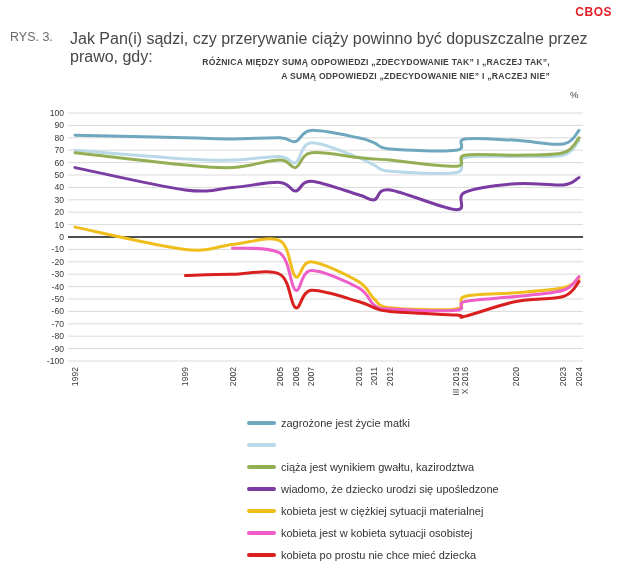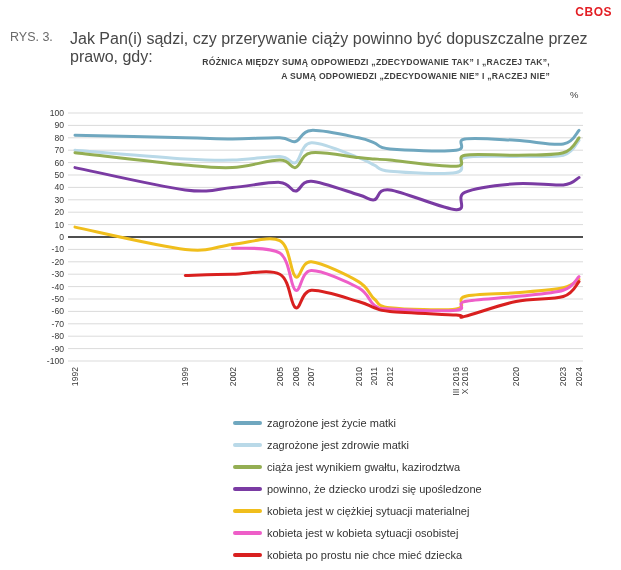--- a/index.html
+++ b/index.html
@@ -6,21 +6,21 @@
   body{font-family:"Liberation Sans", sans-serif;}
   .page{position:relative;width:621px;height:570px;background:#fff;overflow:hidden;}
   .brand{position:absolute;top:5px;right:9px;font-size:12px;font-weight:bold;letter-spacing:.5px;}
   .fig-row{position:absolute;left:10px;top:30px;width:600px;}
   .fig-label{position:absolute;left:0;top:0;font-size:12.5px;font-weight:500;color:#6a6a6a;text-align:right;}
   .fig-title{position:absolute;left:60px;top:0;width:540px;font-size:16px;font-weight:500;color:#474747;}
   .subtitle{position:absolute;left:70px;top:56px;width:480px;font-size:8.6px;font-weight:bold;color:#3f3f3f;line-height:13.5px;letter-spacing:.25px;text-align:right;}
   .unit{position:absolute;left:570px;top:89px;font-size:9.5px;color:#3c3c3c;}
   svg.chart{position:absolute;left:0;top:0;}
   svg.chart text{font-family:"Liberation Sans", sans-serif;font-size:8.6px;fill:#3a3a3a;}
-  .legend{position:absolute;left:233px;top:412px;text-align:right;}
+  .legend{position:absolute;left:247px;top:412px;text-align:right;}
   .legend-row{display:flex;align-items:center;height:22px;}
   .legend-swatch{width:29px;height:3.6px;border-radius:2px;flex:0 0 auto;}
   .legend-label{margin-left:5px;font-size:11px;color:#333333;white-space:nowrap;}
 </style>
 </head>
 <body>
 
 <div class="page">
 
   <div class="brand" id="brand" style="color: rgb(227, 30, 36);">CBOS</div>
@@ -103,29 +103,28 @@
       <path d="M185.3,275.4 C193.1,275.2 216.8,274.4 232.5,274.2 C248.3,274.0 269.3,268.6 279.8,274.2 C290.3,279.8 290.3,305.0 295.5,307.7 C300.8,310.4 300.8,291.4 311.3,290.3 C321.8,289.3 348.0,298.6 358.5,301.5 C369.0,304.4 369.0,306.0 374.3,307.7 C379.5,309.3 376.3,310.2 390.0,311.4 C403.7,312.6 443.7,314.3 456.2,315.1 C468.6,315.9 454.8,318.6 464.8,316.4 C474.8,314.1 499.6,304.8 516.0,301.5 C532.4,298.2 552.8,299.8 563.3,296.5 C573.8,293.2 576.4,284.1 579.0,281.6" fill="none" stroke="#D9201F" stroke-width="3" stroke-linecap="round" stroke-linejoin="round"></path>
     </svg>
 
   <div class="legend" id="legend">
       <div class="legend-row">
         <span class="legend-swatch" style="background: rgb(111, 167, 191);"></span>
         <span class="legend-label">zagrożone jest życie matki</span>
       </div>
       <div class="legend-row">
         <span class="legend-swatch" style="background: rgb(185, 217, 232);"></span>
-        <span class="legend-label">zagrożone jest zdrowie matki</span>
       </div>
       <div class="legend-row">
         <span class="legend-swatch" style="background: rgb(148, 174, 83);"></span>
         <span class="legend-label">ciąża jest wynikiem gwałtu, kazirodztwa</span>
       </div>
       <div class="legend-row">
         <span class="legend-swatch" style="background: rgb(122, 59, 163);"></span>
-        <span class="legend-label">powinno, że dziecko urodzi się upośledzone</span>
+        <span class="legend-label">wiadomo, że dziecko urodzi się upośledzone</span>
       </div>
       <div class="legend-row">
         <span class="legend-swatch" style="background: rgb(240, 190, 28);"></span>
         <span class="legend-label">kobieta jest w ciężkiej sytuacji materialnej</span>
       </div>
       <div class="legend-row">
         <span class="legend-swatch" style="background: rgb(238, 94, 200);"></span>
         <span class="legend-label">kobieta jest w kobieta sytuacji osobistej</span>
       </div>
       <div class="legend-row">

